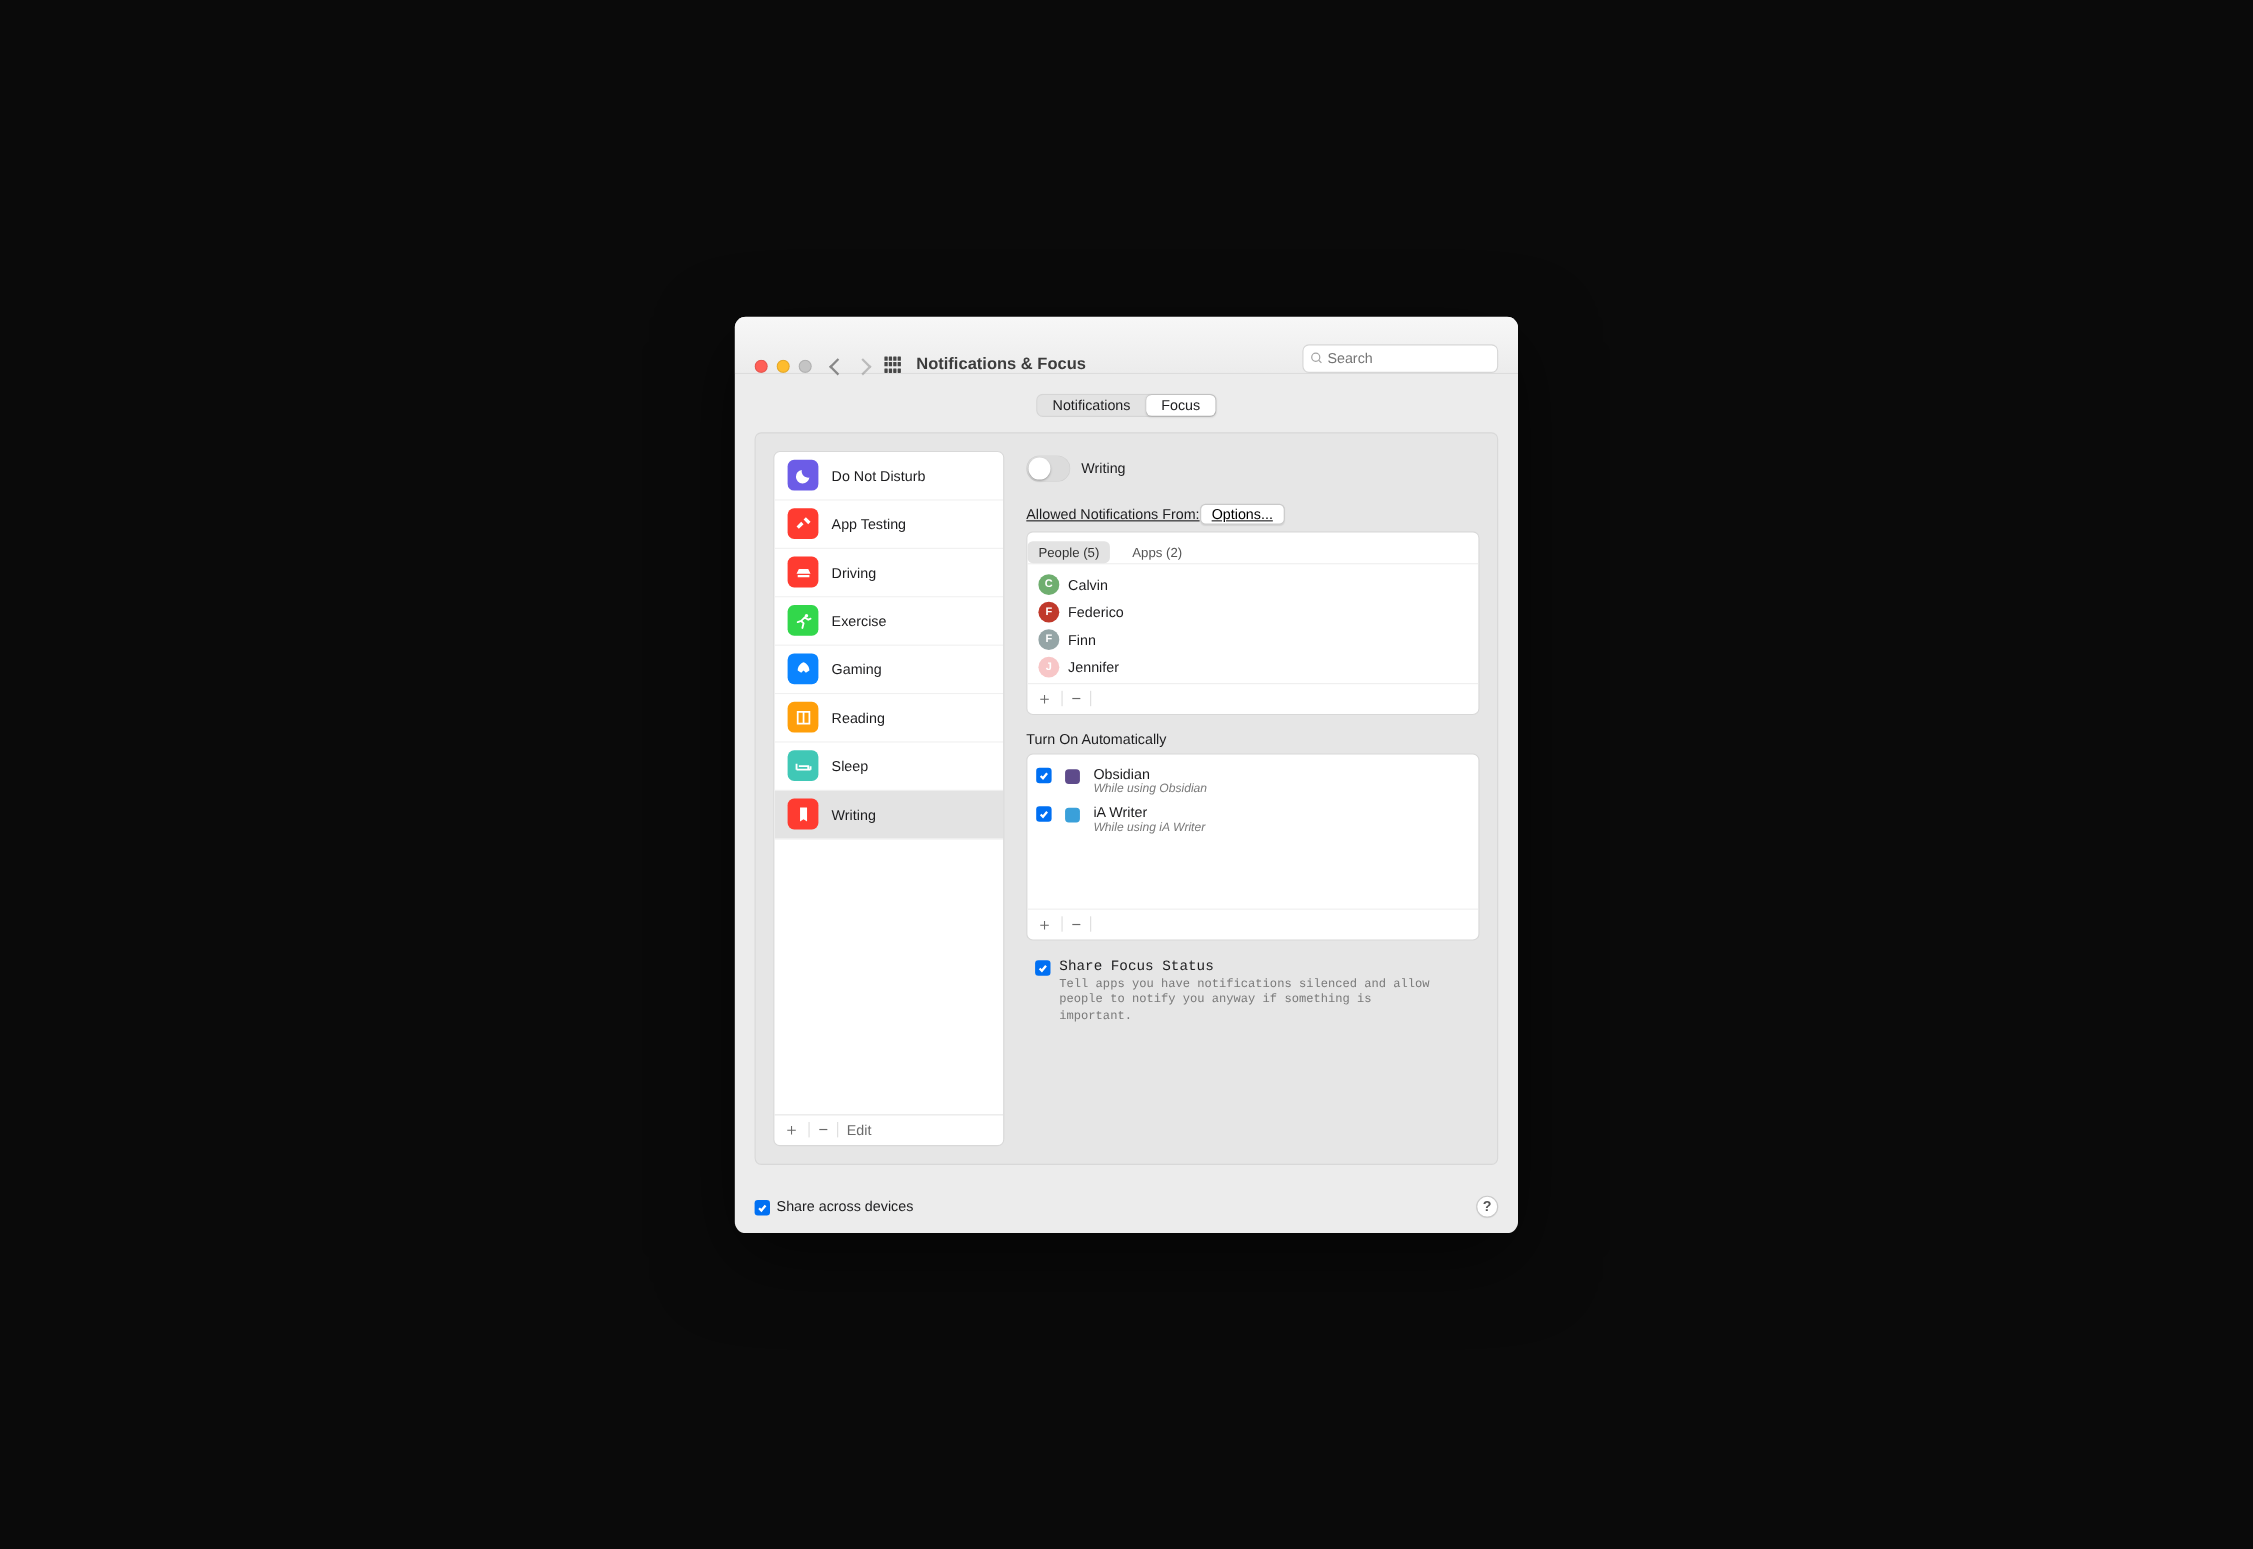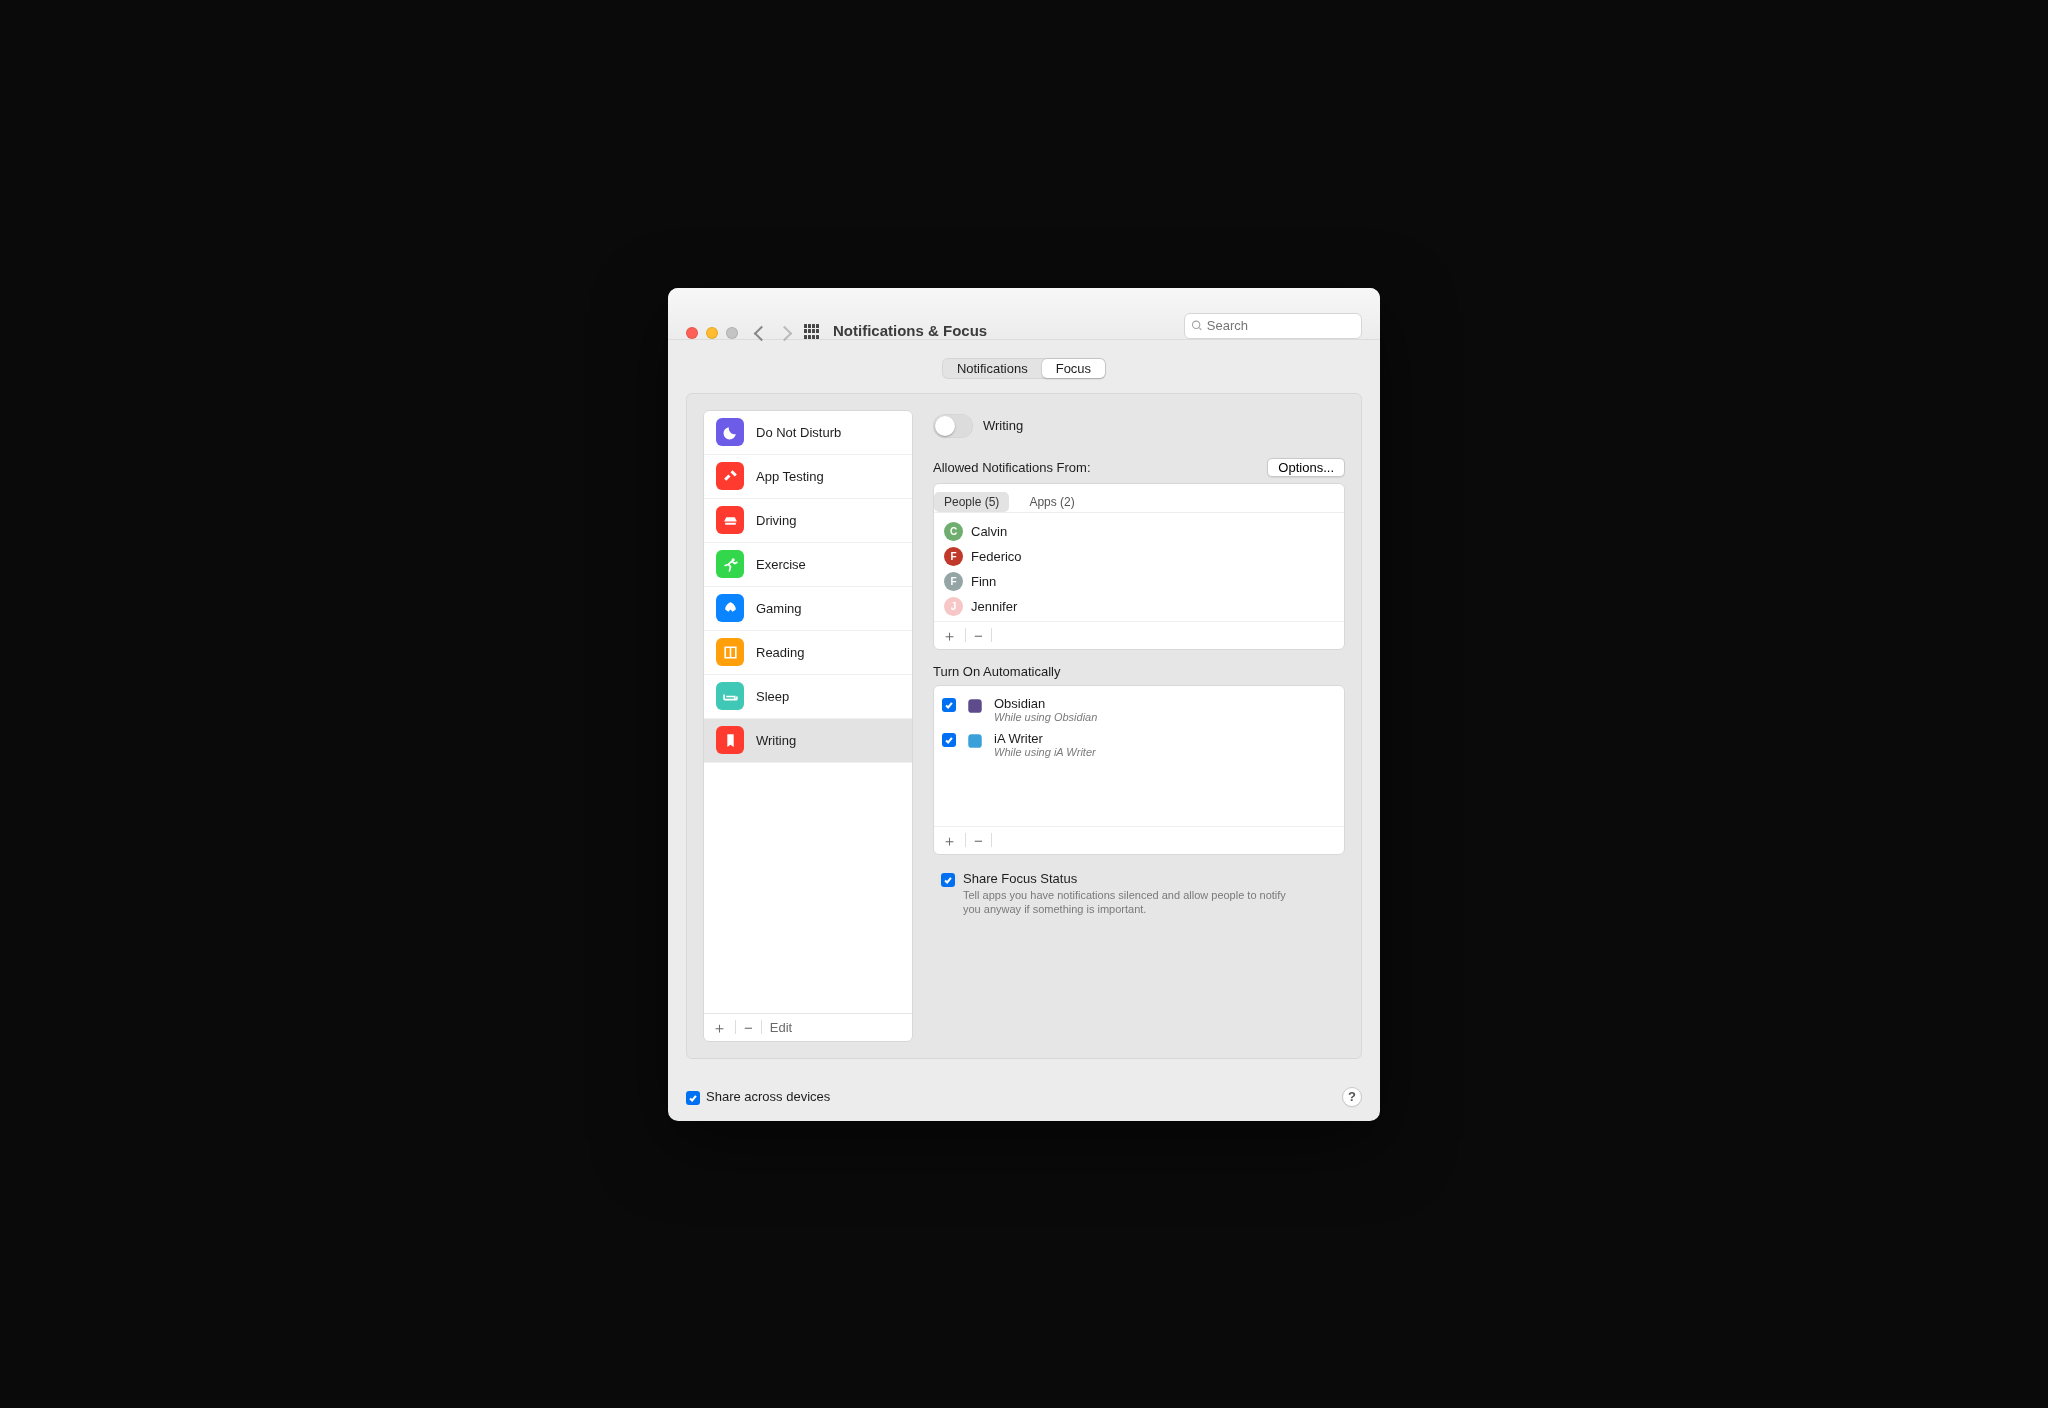--- a/index.html
+++ b/index.html
@@ -142,21 +142,21 @@
   .switch::after {
     content: "";
     position: absolute; left: 2px; top: 2px;
     width: 20px; height: 20px;
     background: #fff;
     border-radius: 50%;
     box-shadow: 0 1px 2px rgba(0,0,0,0.3);
   }
   .toggle-label { font-size: 13px; }
   .section-head {
-    display: flex; align-items: center; justify-content: space-between;
+    display: flex; align-items: center; justify-content: flex-start; text-decoration: underline;
   }
   .section-title { font-size: 13px; }
   .options-btn {
     background: #fff;
     border: 0.5px solid #c9c9c9;
     border-radius: 5px;
     padding: 1px 10px;
     font-size: 13px;
     box-shadow: 0 0.5px 1px rgba(0,0,0,0.08);
   }
@@ -215,21 +215,21 @@
   .checkbox svg { width: 10px; height: 10px; stroke: #fff; stroke-width: 2.5; fill: none; }
   .app-icon {
     width: 18px; height: 18px;
     display: flex; align-items: center; justify-content: center;
     flex-shrink: 0;
     margin-top: 1px;
   }
   .auto-text { display: flex; flex-direction: column; }
   .auto-title { font-size: 13px; }
   .auto-sub { font-size: 11px; color: #7a7a7a; font-style: italic; }
-  .share-block { display: flex; gap: 8px; padding: 2px 2px 0 8px; }
+  .share-block { display: flex; gap: 8px; padding: 2px 2px 0 8px; font-family: Liberation Mono, monospace; }
   .share-text { display: flex; flex-direction: column; gap: 2px; }
   .share-title { font-size: 13px; }
   .share-desc { font-size: 11px; color: #7a7a7a; max-width: 340px; line-height: 1.35; }
   .bottom-row {
     display: flex; align-items: center;
     padding: 10px 18px 14px 18px;
   }
   .help-btn {
     margin-left: auto;
     width: 20px; height: 20px;

